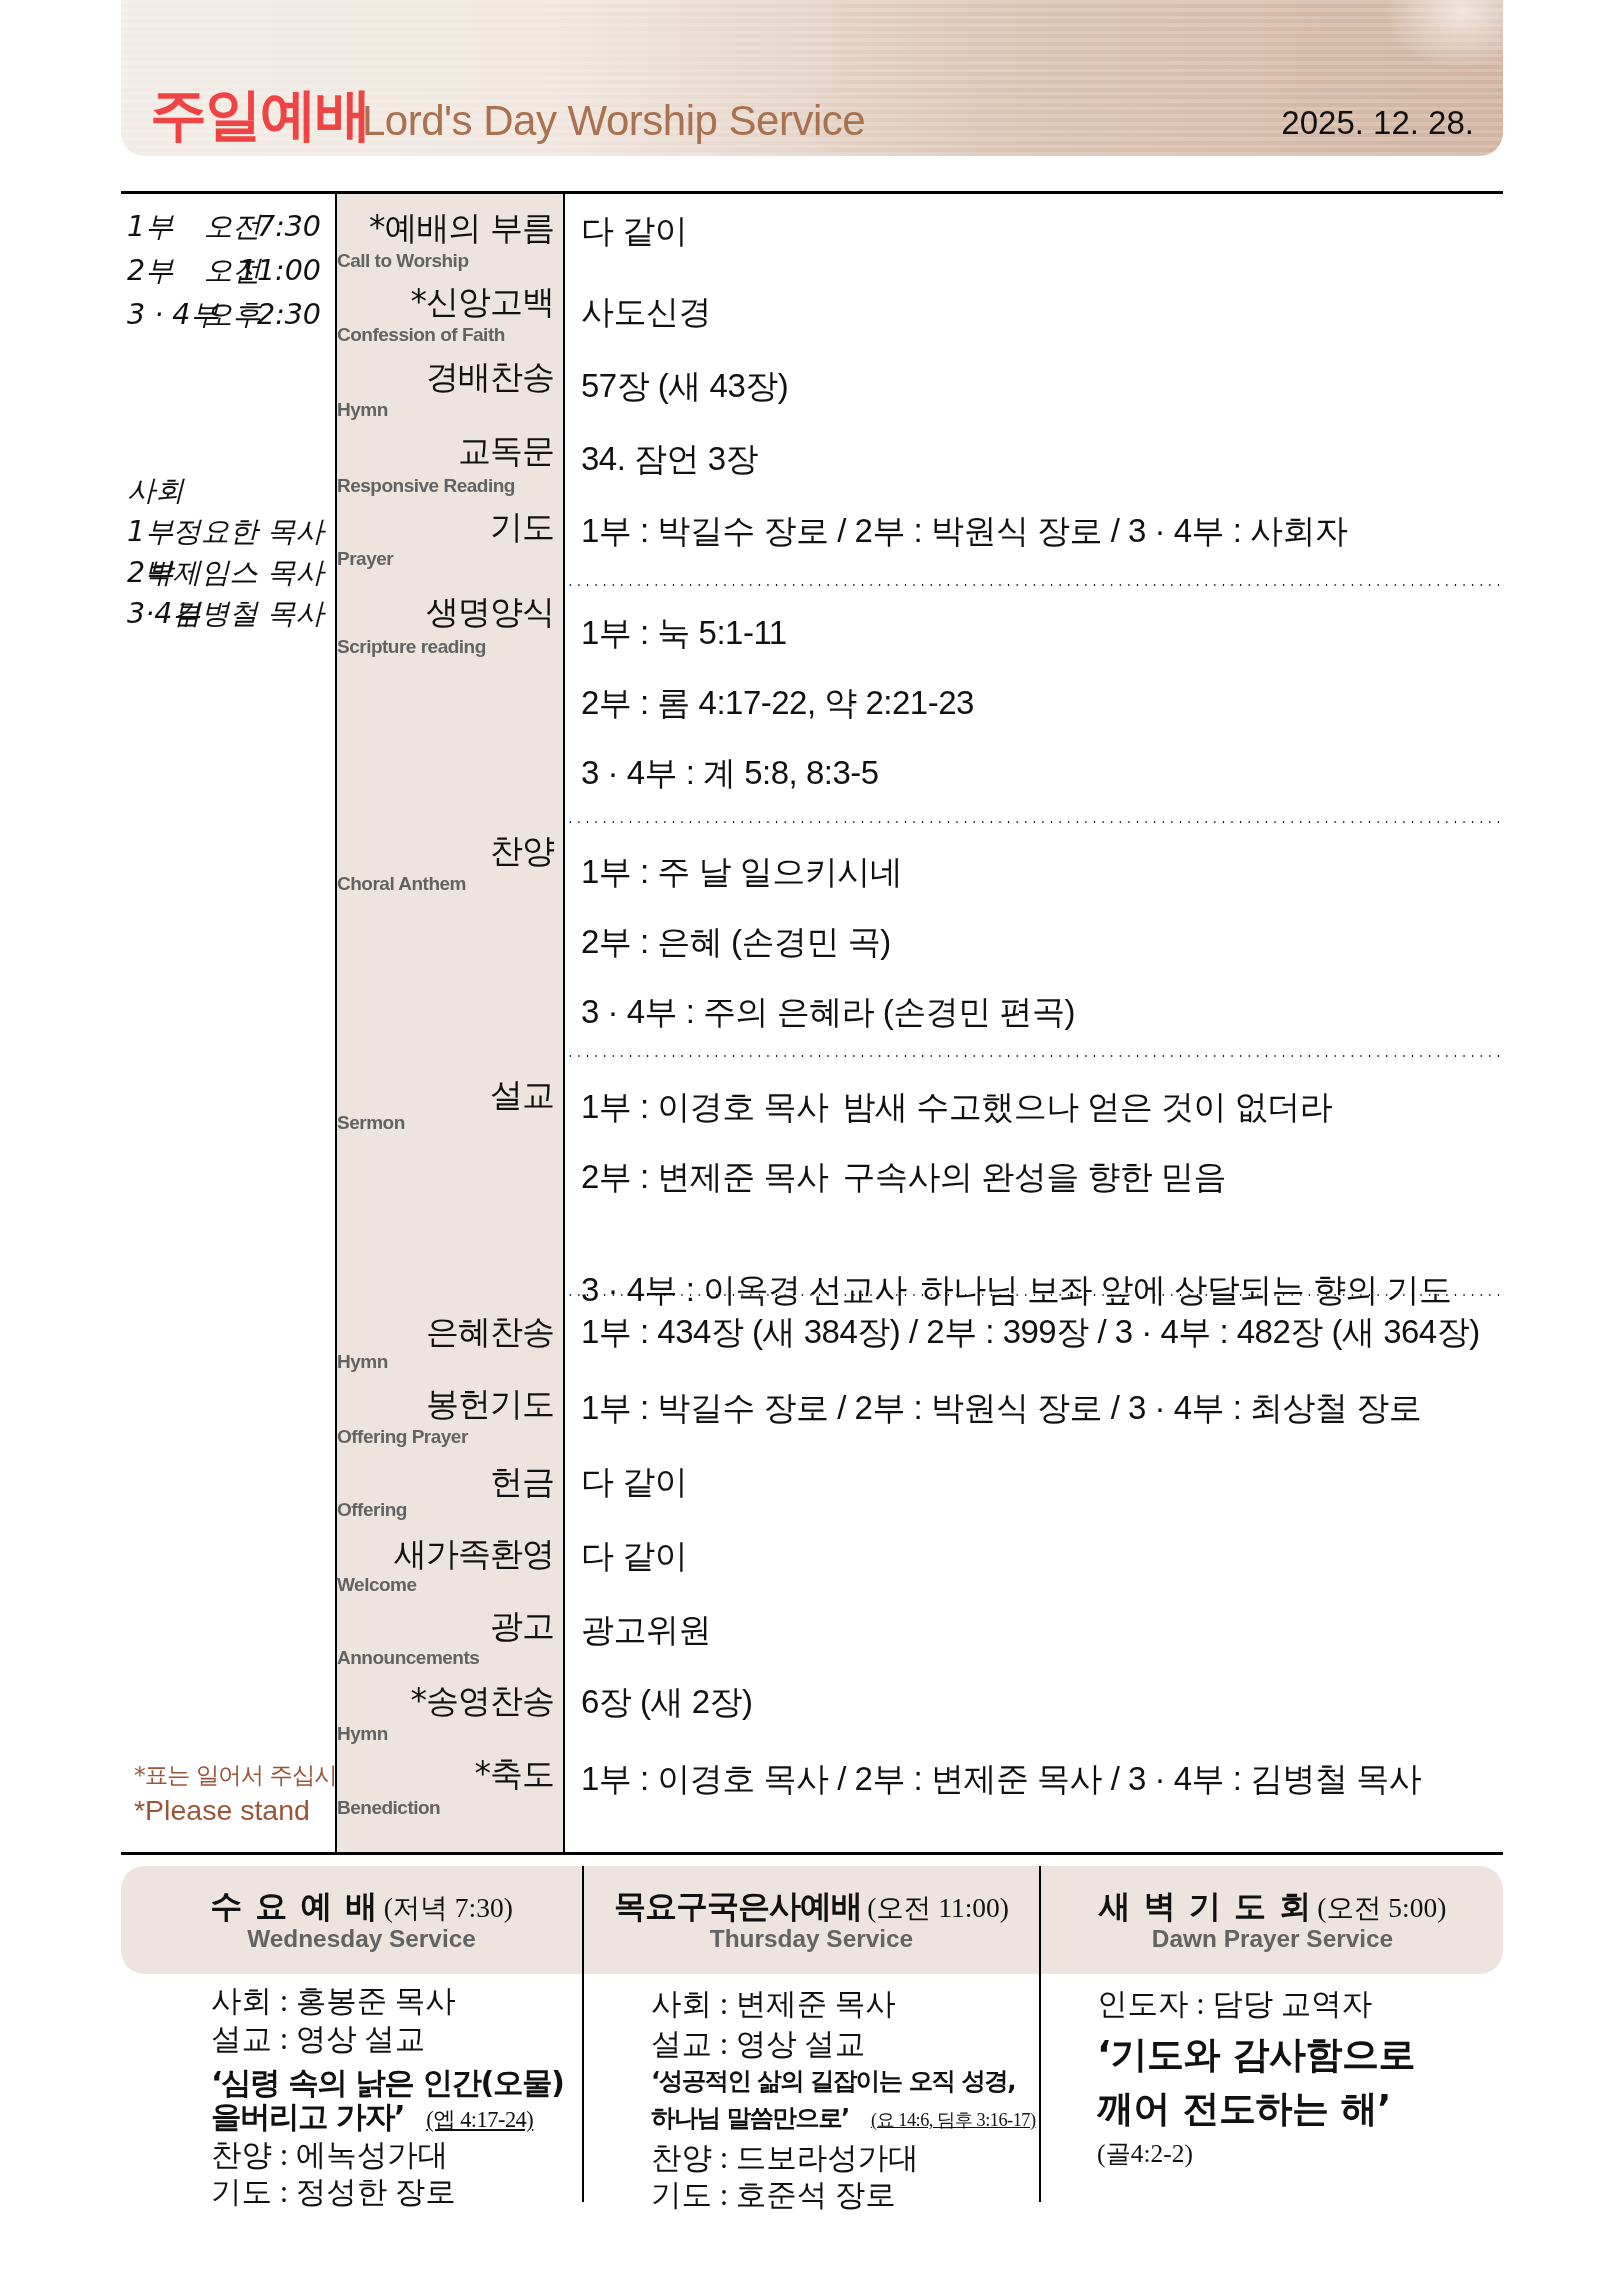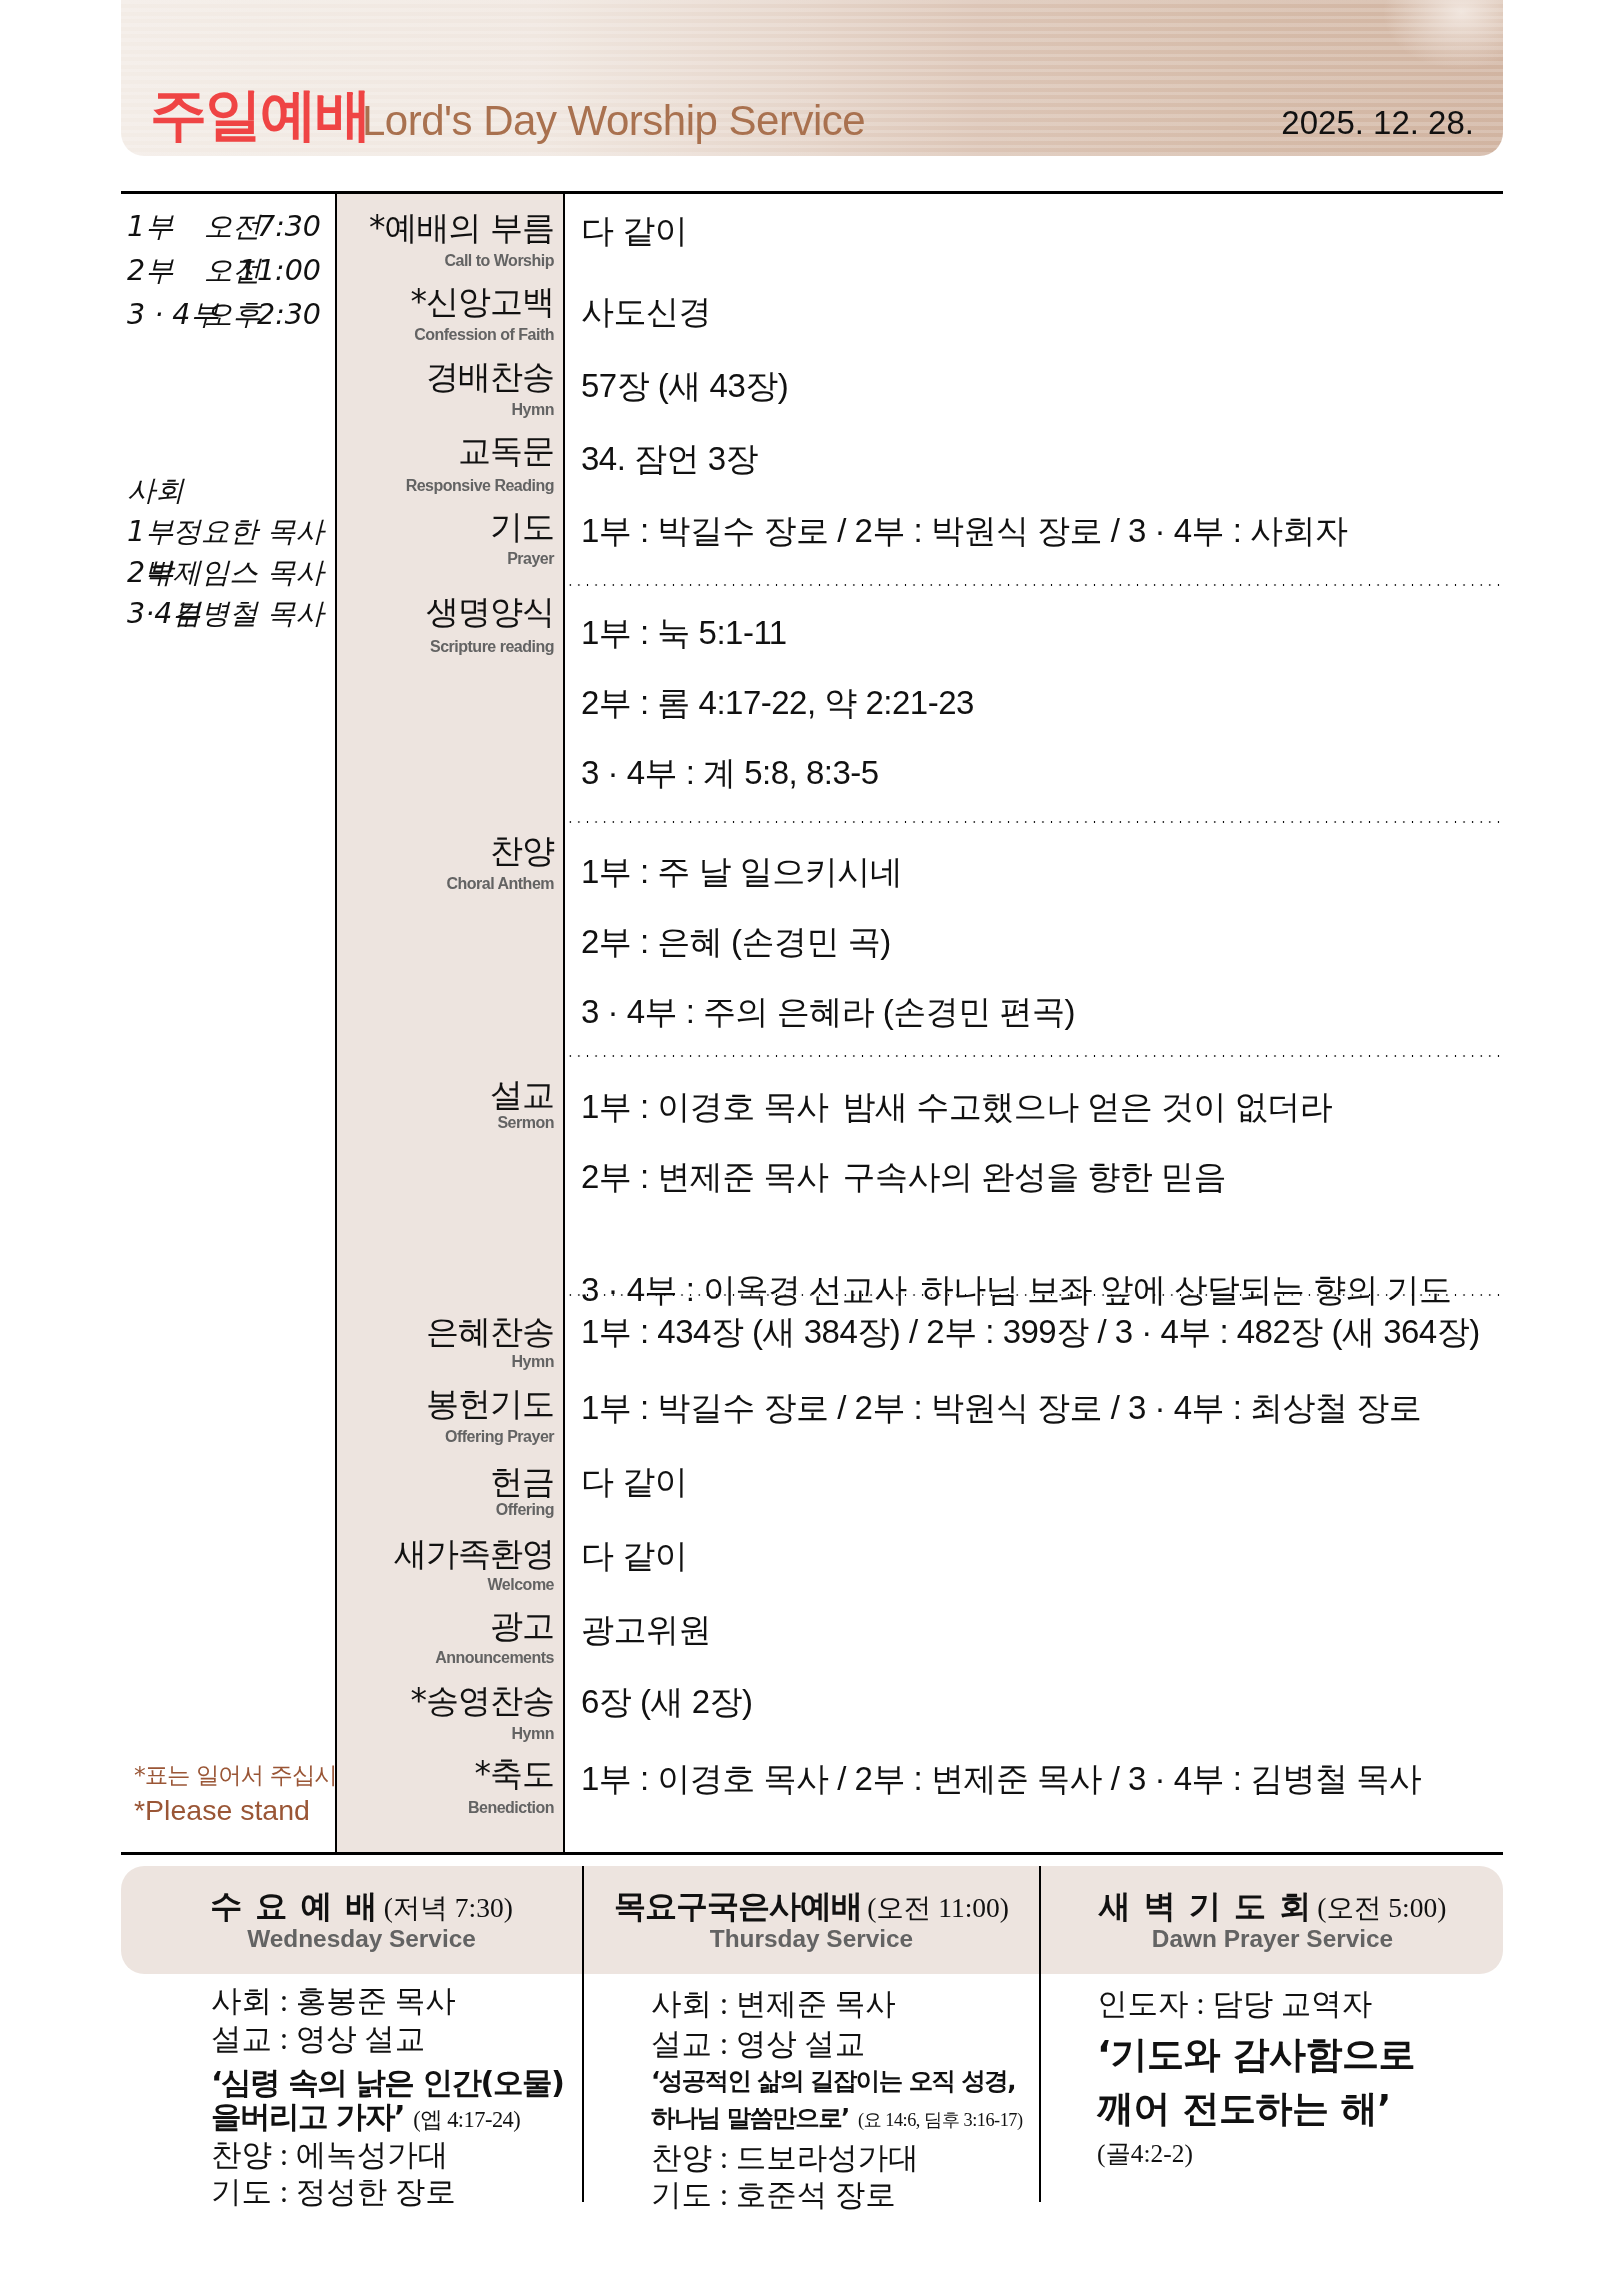--- a/index.html
+++ b/index.html
@@ -17,21 +17,21 @@
   .title-ko { left: 150px; top: 84px; font-size: 57px; line-height: 61px; font-weight: bold; color: #ef4444; letter-spacing: -2px; }
   .title-en { left: 362px; top: 96px; font-size: 42px; line-height: 49px; color: #A9714F; font-family: "Liberation Sans", sans-serif; letter-spacing: -0.5px; }
   .date { right: 149px; top: 102px; font-size: 33px; line-height: 41px; font-family: Liberation Sans, sans-serif; color: #111; }
 
   .rule { position: absolute; left: 121px; width: 1382px; height: 3.1px; background: #000; }
 
   
   .label-col { position: absolute; left: 335px; top: 194px; width: 226px; height: 1658px;
                background: #EDE4DF; border-left: 2.5px solid #000; border-right: 2.5px solid #000; }
   .lbl-ko { left: 337px; width: 217px; text-align: right; font-size: 33px; line-height: 39px; font-weight: 500; color: #111; letter-spacing: -1px; }
-  .lbl-en { left: 337px; width: 217px; text-align: right; font-size: 16px; line-height: 25.4px; font-weight: bold; color: #636363;
+  .lbl-en { left: 337px; width: 217px; text-align: left; font-size: 19px; line-height: 25.4px; font-weight: bold; color: #636363;
             font-family: "Liberation Sans", sans-serif; letter-spacing: -0.5px; }
   .val { left: 581px; font-size: 33px; line-height: 39px; color: #111; letter-spacing: -0.5px; font-family: "Liberation Sans", "DejaVu Sans", sans-serif; }
   .val .sermon-title { margin-left: 14px; }
   .dots { position: absolute; left: 566px; width: 937px; height: 2px;
           background: radial-gradient(circle, #000 0.8px, rgba(0,0,0,0) 1.1px) 0 0 / 8.6px 2px repeat-x; }
 
   
   .lc { left: 127px; width: 194px; height: 36px; font-size: 28.5px; line-height: 36px; font-style: italic; color: #111; }
   .lc span { position: absolute; top: 0; white-space: nowrap; }
   .lc .c1 { left: 0; }
@@ -44,21 +44,21 @@
   
   .svc-box { position: absolute; left: 121px; top: 1866px; width: 1382px; height: 108px; background: #EDE4DF; border-radius: 23.4px; }
   .vdiv { position: absolute; top: 1866px; width: 2px; height: 336px; background: #000; }
   .svc-head { position: absolute; text-align: center; }
   .svc-title { display: block; white-space: nowrap; font-size: 32px; line-height: 39px; }
   .svc-title .t-ko { font-weight: bold; letter-spacing: 1px; }
   .svc-title .t-time { font-family: "Liberation Serif", serif; font-size: 27.5px; margin-left: 5.1px; }
   .svc-en { display: block; white-space: nowrap; font-size: 24.4px; line-height: 28.5px; margin-top: -2px; color: #636363; font-weight: bold; font-family: "Liberation Sans", sans-serif; }
   .svc-line { font-family: "Liberation Serif", "DejaVu Serif", serif; font-size: 30.5px; line-height: 36px; color: #111; }
   .svc-quote { font-weight: bold; color: #111; letter-spacing: -1.5px; }
-  .svc-ref { font-family: "Liberation Serif", serif; font-weight: normal; letter-spacing: -0.5px; margin-left: 9px; }
+  .svc-ref { font-family: "Liberation Serif", serif; font-weight: normal; letter-spacing: -0.5px; margin-left: 22px; text-decoration: underline; }
 </style>
 </head>
 <body>
 
 <div class="page">
 
   <div class="header"></div>
   <div class="abs title-ko">주일예배</div>
   <div class="abs title-en">Lord's Day Worship Service</div>
   <div class="abs date">2025. 12. 28.</div>

